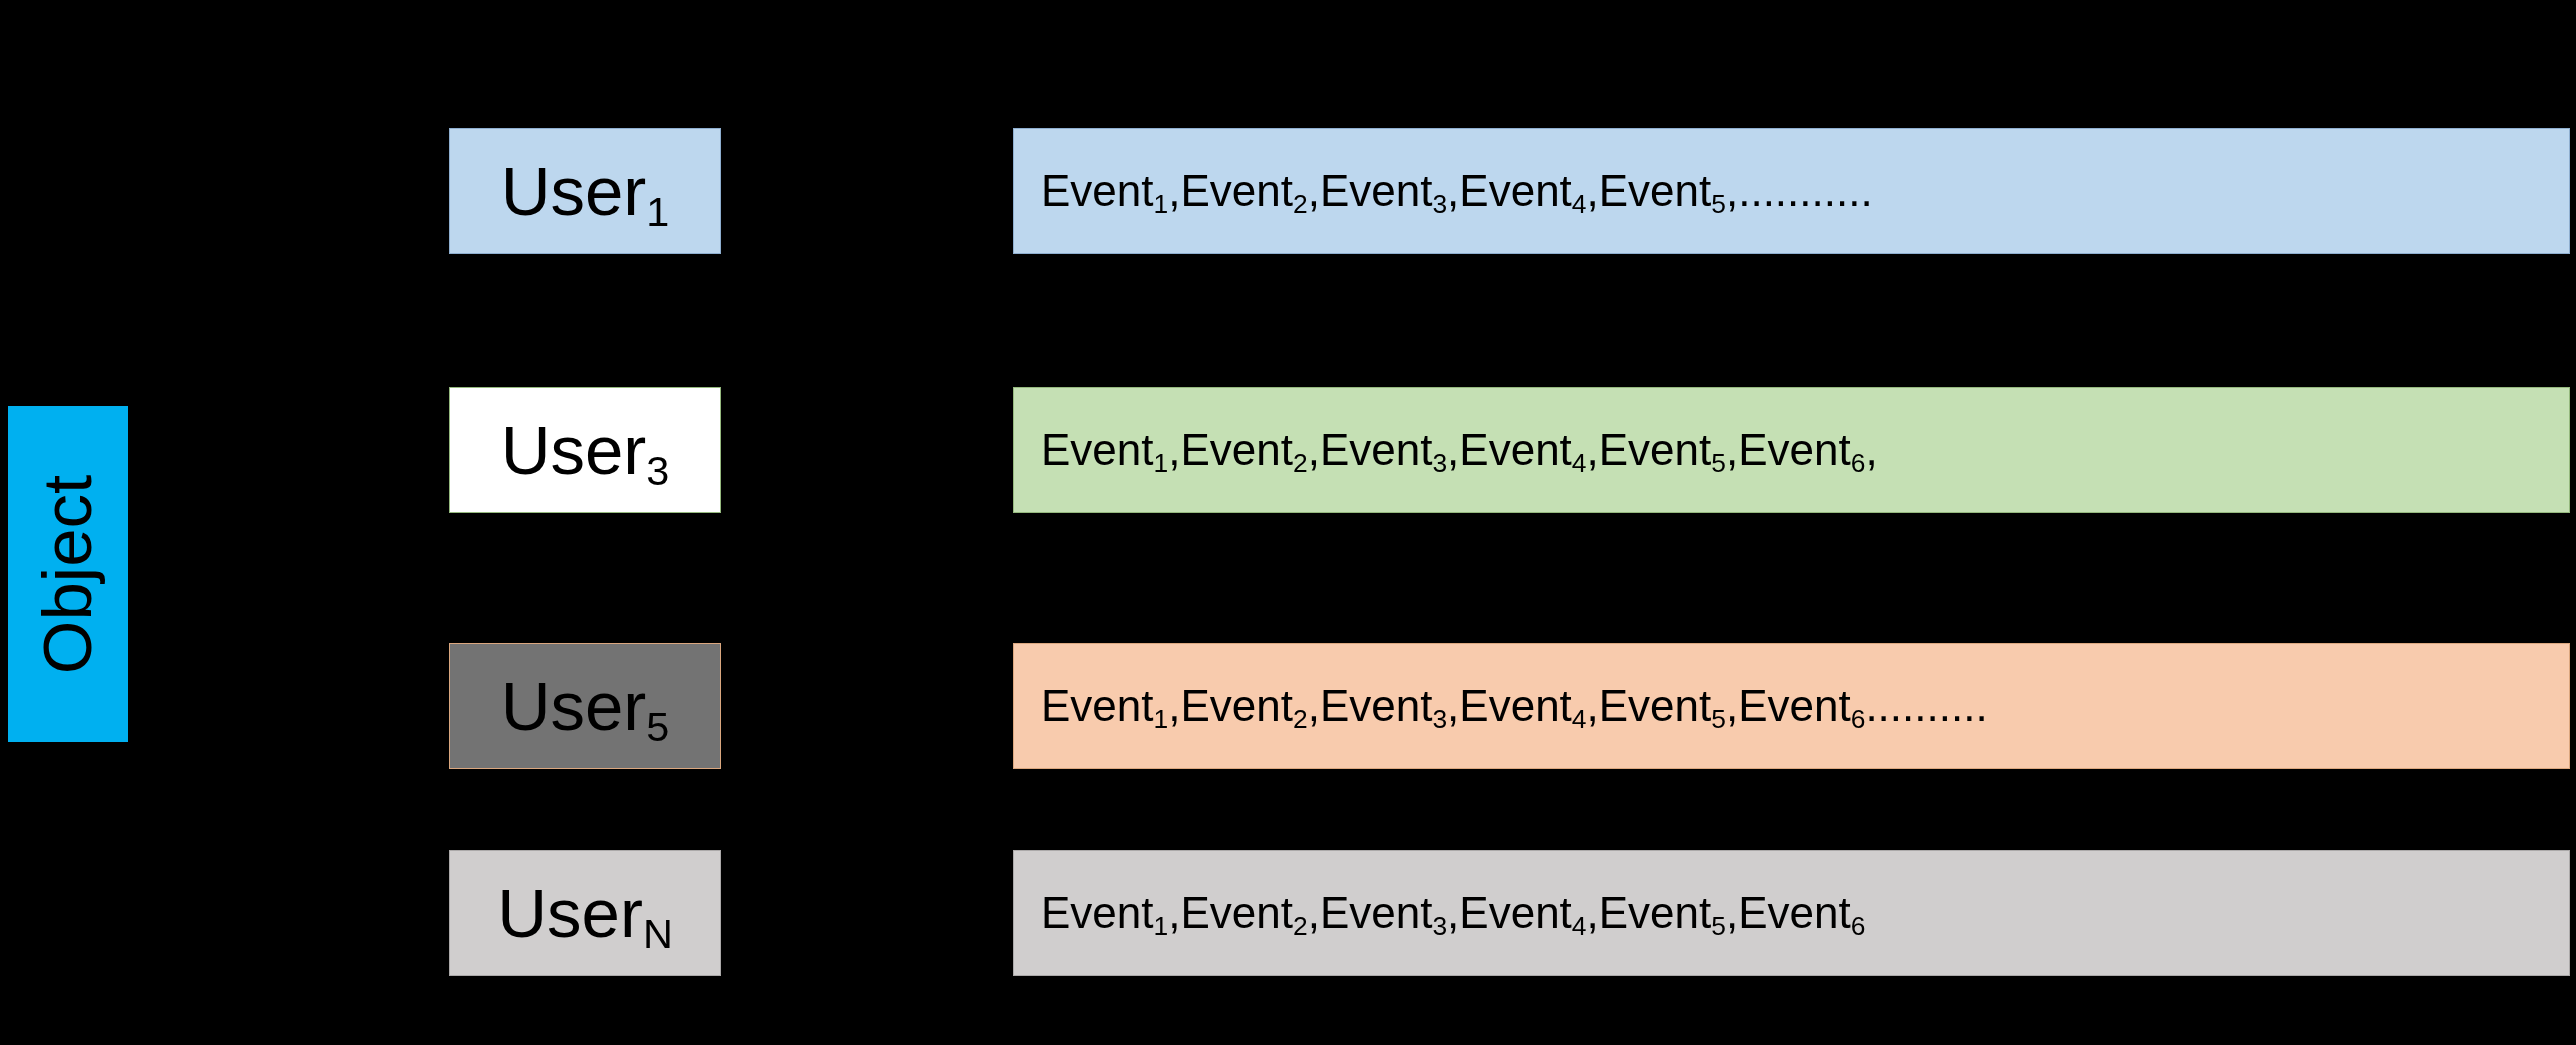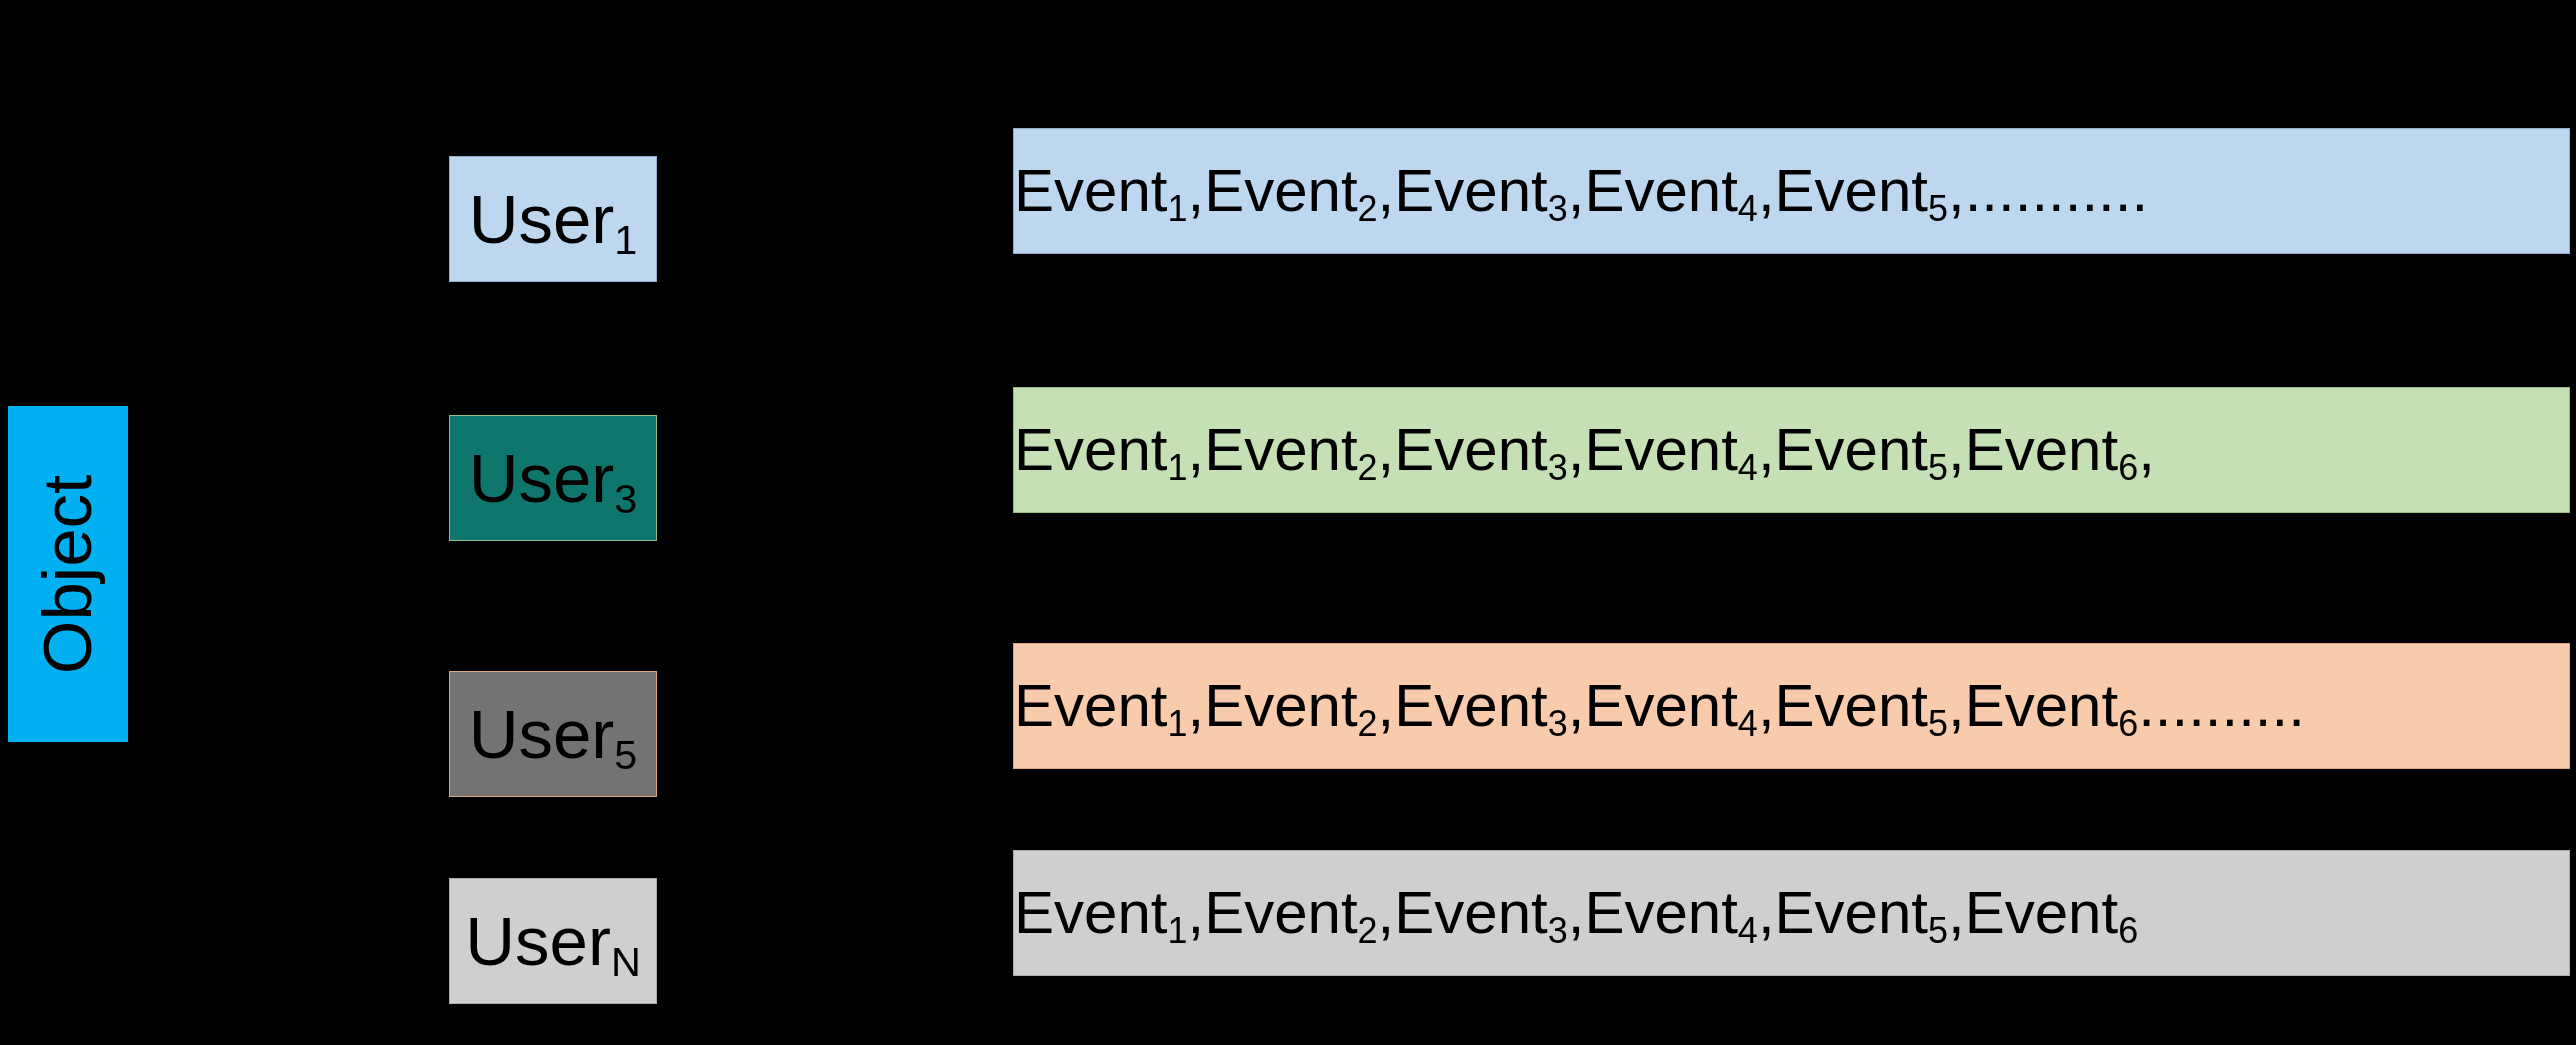--- a/index.html
+++ b/index.html
@@ -30,42 +30,42 @@
   .object-label {
     transform: rotate(-90deg);
     white-space: nowrap;
     font-size: 69px;
     line-height: 1;
     color: #000000;
   }
   .user-box {
     position: absolute;
     left: 449px;
-    width: 208px;
+    width: 272px;
     height: 126px;
     box-sizing: border-box;
     border: 1.9px solid rgba(0,0,0,0.25);
     display: flex;
     align-items: center;
     justify-content: center;
     font-size: 69px;
     line-height: 1;
     white-space: nowrap;
-    margin-top: 28px;
   }
   .event-bar {
     position: absolute;
     left: 1013px;
     width: 1557px;
     height: 126px;
     box-sizing: border-box;
     border: 1.9px solid rgba(0,0,0,0.25);
     display: flex;
     align-items: center;
-    font-size: 60px;
+    padding-left: 27px;
+    font-size: 44px;
     line-height: 1;
     white-space: nowrap;
     overflow: hidden;
   }
   .row-0 { top: 128px; }
   .row-1 { top: 387px; }
   .row-2 { top: 643px; }
   .row-3 { top: 850px; }
   sub.sx {
     font-size: 0.6em;
@@ -91,21 +91,21 @@
         <span>, </span>
         <span><span>Event</span><sub class="sx">2</sub></span>
         <span>, </span>
         <span><span>Event</span><sub class="sx">3</sub></span>
         <span>, </span>
         <span><span>Event</span><sub class="sx">4</sub></span>
         <span>, </span>
         <span><span>Event</span><sub class="sx">5</sub></span>
         <span>,........... </span>
       </div>
-      <div class="user-box row-1" style="background: #0f766e; border-color: rgb(149, 185, 126);">
+      <div class="user-box row-1" style="background: #ffffff; border-color: rgb(149, 185, 126);">
         <span><span>User</span><sub class="sx">3</sub></span>
       </div>
       <div class="event-bar row-1" style="background: rgb(197, 224, 180); border-color: rgb(149, 185, 126);">
         <span><span>Event</span><sub class="sx">1</sub></span>
         <span>, </span>
         <span><span>Event</span><sub class="sx">2</sub></span>
         <span>, </span>
         <span><span>Event</span><sub class="sx">3</sub></span>
         <span>, </span>
         <span><span>Event</span><sub class="sx">4</sub></span>

